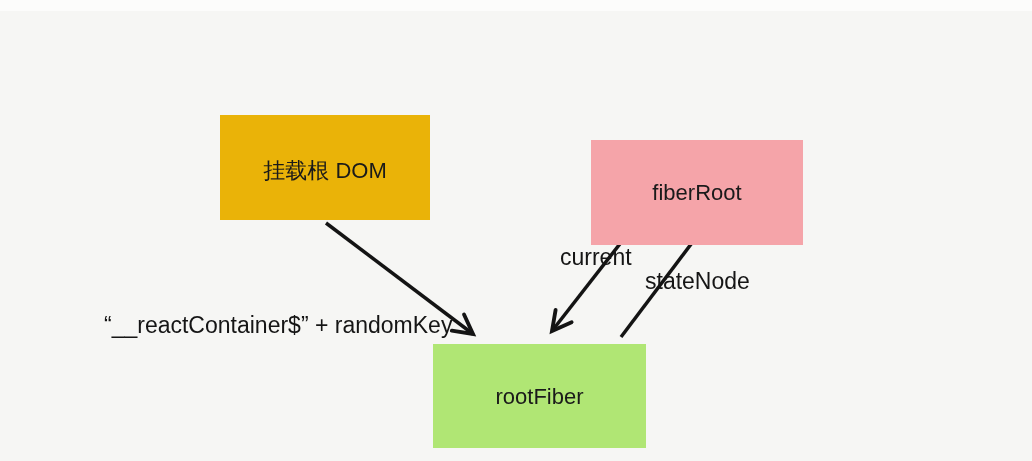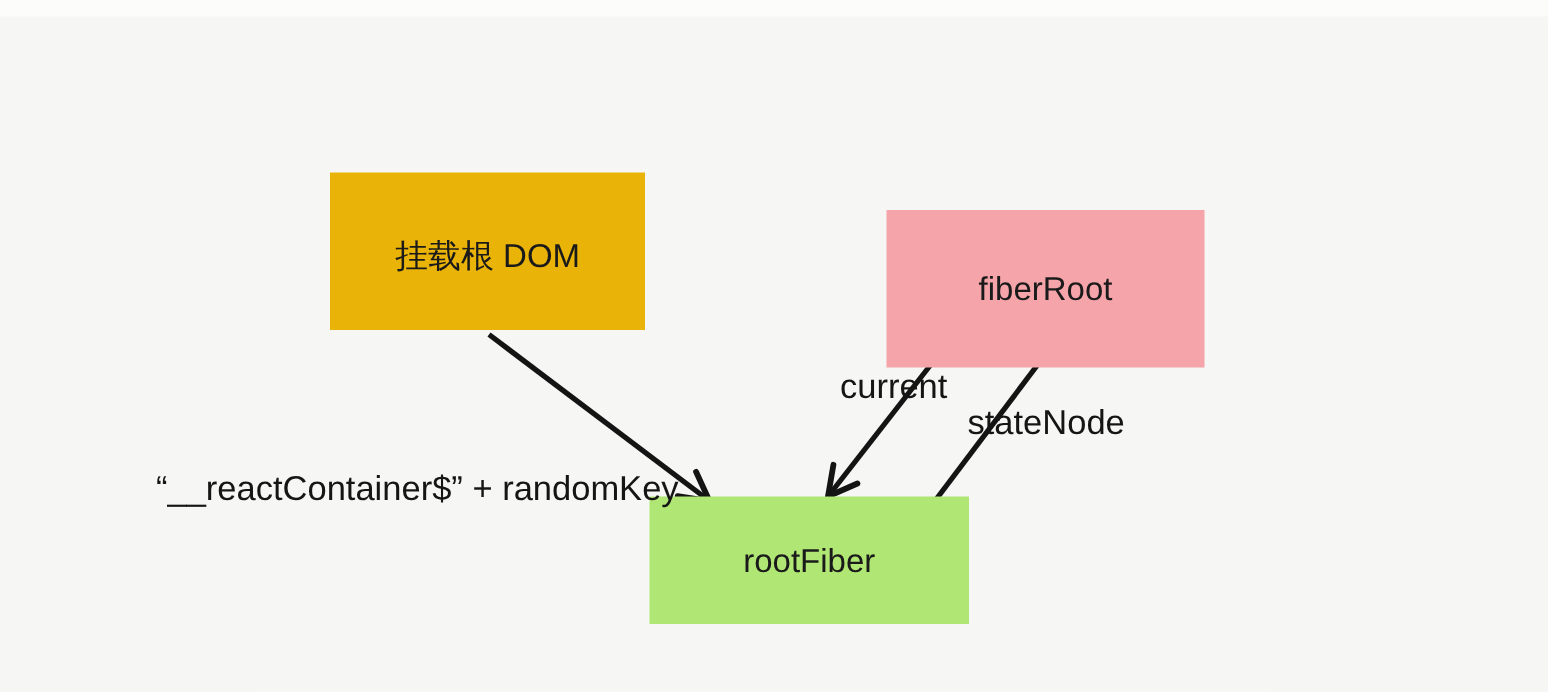--- a/index.html
+++ b/index.html
@@ -33,21 +33,21 @@
     align-items: center;
     justify-content: center;
     color: #1a1a1a;
     font-size: 22px;
     line-height: 31px;
     text-align: center;
     white-space: nowrap;
   }
   .node-mount-dom  { left: 220px; top: 115px; width: 210px; height: 105px; padding-top: 6px; box-sizing: border-box; }
   .node-fiber-root { left: 591px; top: 108px; width: 212px; height: 105px; }
-  .node-root-fiber { left: 433px; top: 331px; width: 213px; height: 85px; }
+  .node-root-fiber { left: 433px; top: 344px; width: 213px; height: 104px; }
   .edge-label {
     position: absolute;
     color: #151515;
     font-size: 23px;
     white-space: nowrap;
   }
   .edge-label-reactcontainer { left: 104px; top: 276px; margin-top: 36px; }
   .edge-label-current        { left: 560px; top: 244px; }
   .edge-label-statenode      { left: 645px; top: 268px; }
 </style>

